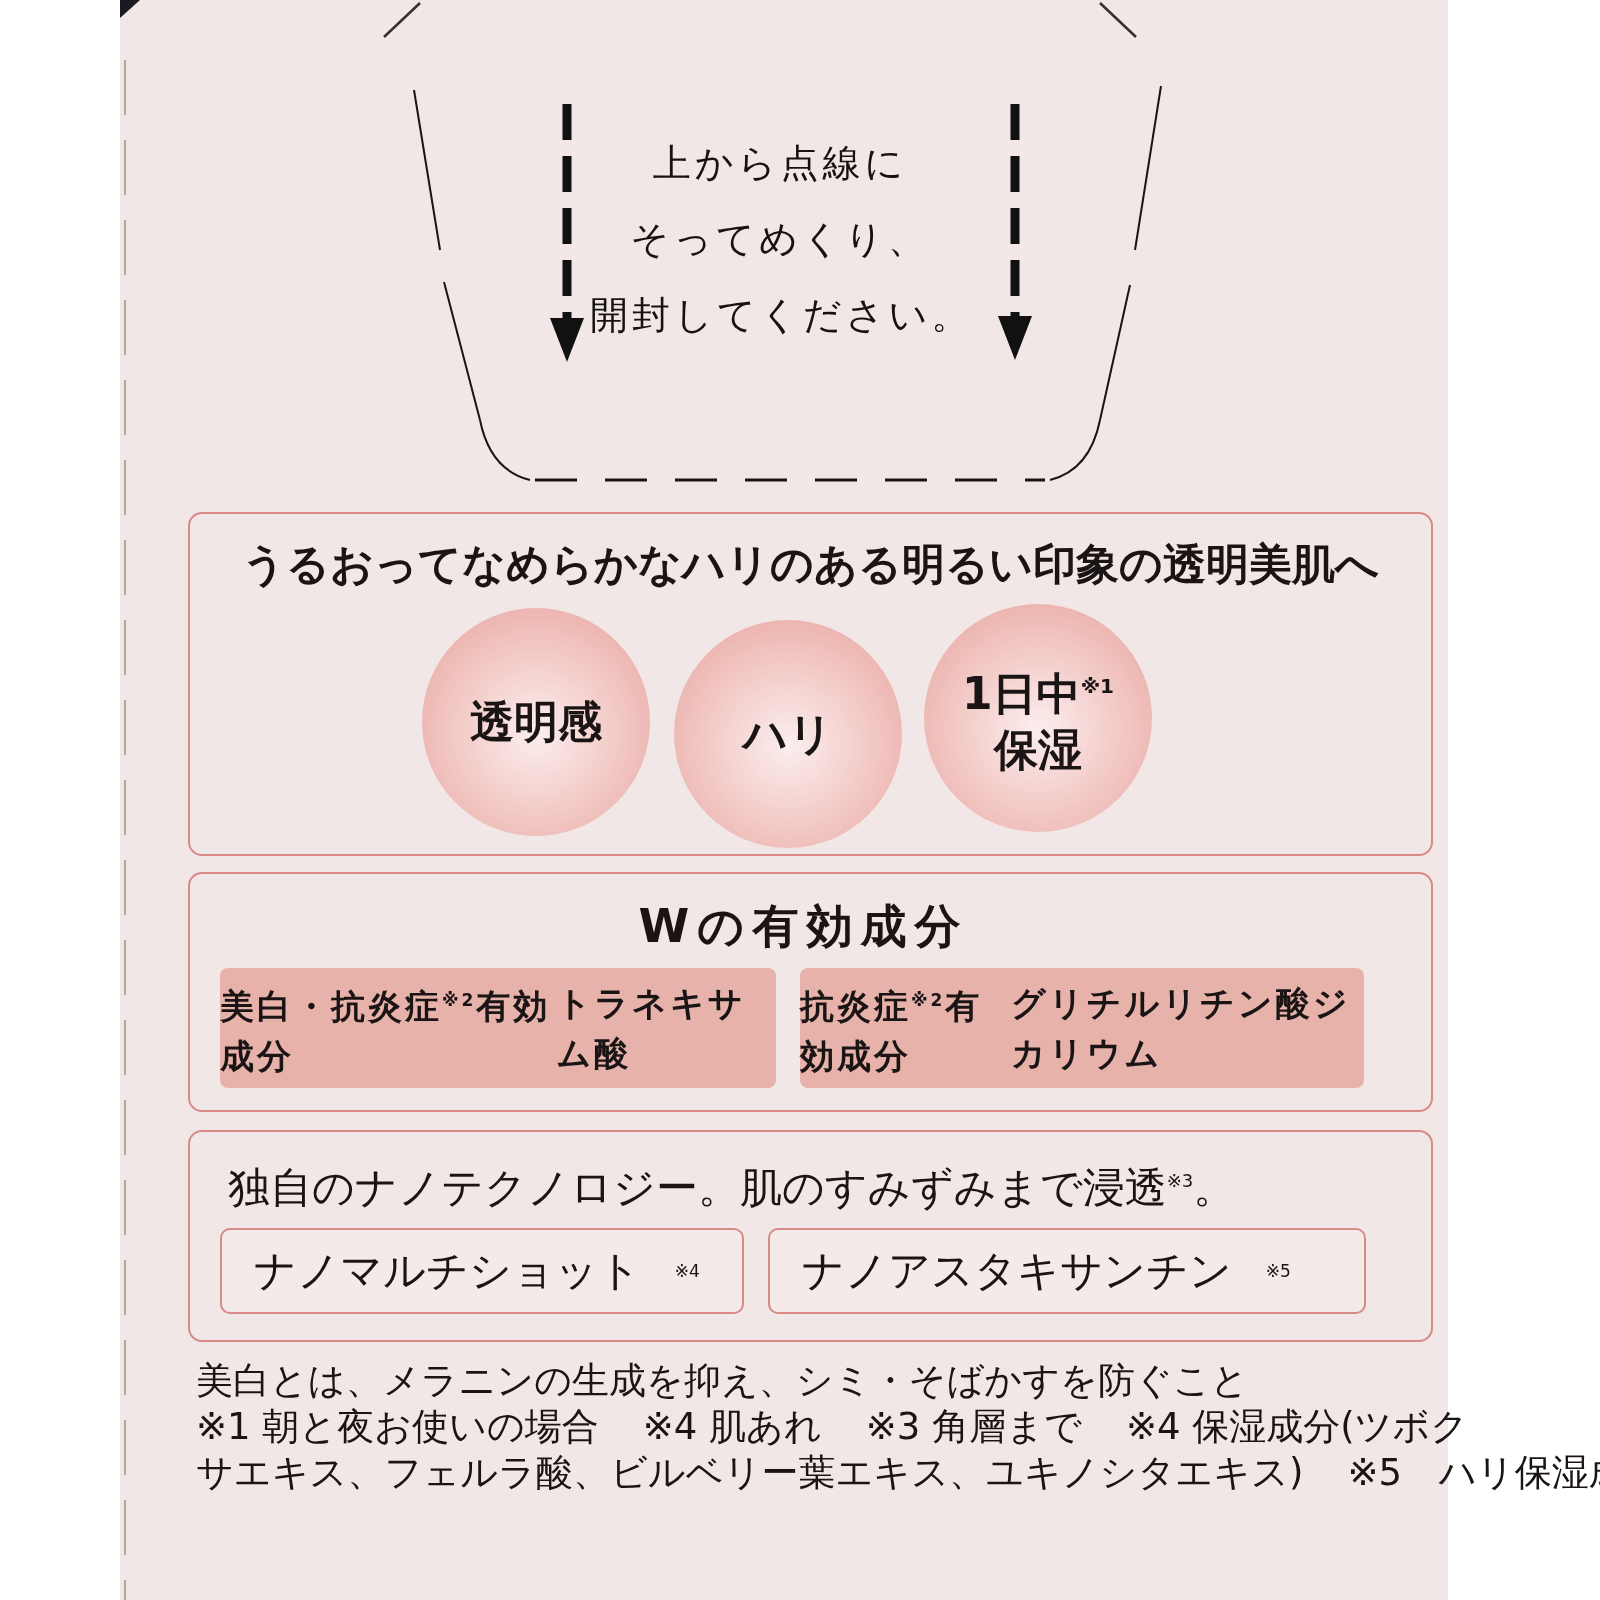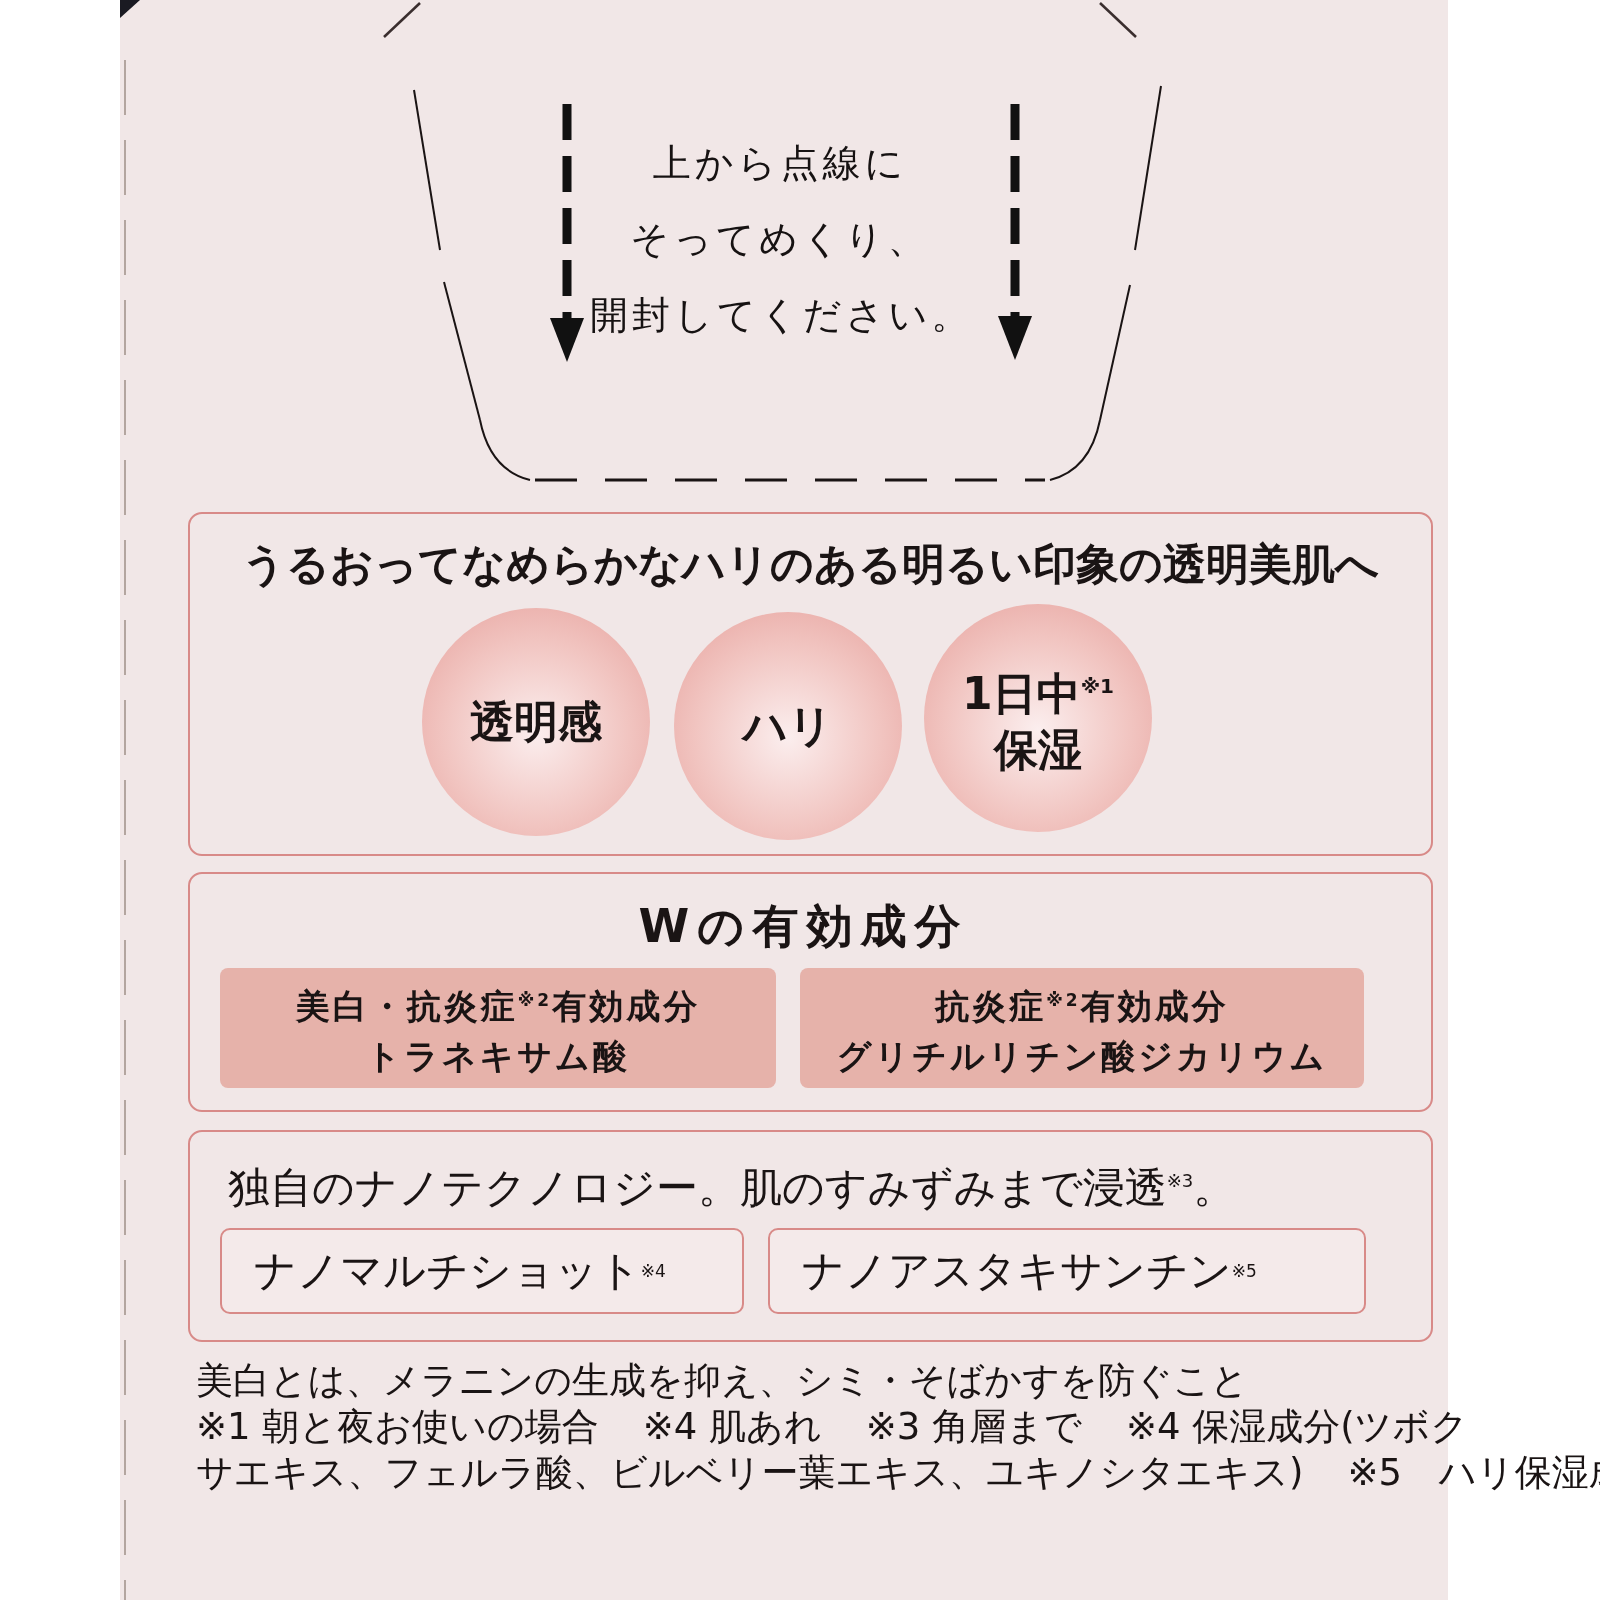--- a/index.html
+++ b/index.html
@@ -44,47 +44,47 @@
       position: absolute; left: 0; right: 0; top: 22px; text-align: center;
       font-size: 43px; font-weight: bold; letter-spacing: 0px; white-space: nowrap;
     }
     .circle {
       position: absolute; width: 228px; height: 228px; border-radius: 50%;
       background: radial-gradient(circle at 50% 55%, #fbeeee 0%, #f1c4c0 55%, #e6a09b 100%);
       display: flex; align-items: center; justify-content: center; flex-direction: column;
       font-weight: bold; font-size: 44px; text-align: center; line-height: 56px;
     }
     .c1 { left: 232px; top: 94px; }
-    .c2 { left: 484px; top: 98px; justify-content: center; }
+    .c2 { left: 484px; top: 106px; justify-content: center; }
     .c3 { left: 734px; top: 90px; }
     .sup { font-size: 20px; vertical-align: super; font-weight: bold; }
 
     .p2-title {
       position: absolute; left: 0; right: 14px; top: 22px; text-align: center;
       font-size: 46px; font-weight: bold; letter-spacing: 8px;
     }
     .ing {
       position: absolute; top: 94px; height: 120px; border-radius: 8px;
       background: #e6b2aa;
-      display: flex; flex-direction: column; align-items: center; justify-content: center;
+      display: flex; flex-direction: row; align-items: center; justify-content: center;
       font-weight: bold; font-size: 34px; line-height: 50px; letter-spacing: 3px;
     }
     .ing1 { left: 30px; width: 556px; }
     .ing2 { left: 610px; width: 564px; }
     .ing .sup { font-size: 17px; }
 
     .p3-title {
       position: absolute; left: 38px; top: 28px;
       font-size: 42px; white-space: nowrap; letter-spacing: 0px;
     }
     .p3-title .sup { font-size: 18px; font-weight: normal; }
     .nano {
       position: absolute; top: 96px; height: 86px; border: 2px solid #d88a88;
       border-radius: 10px; box-sizing: border-box; background: #f4eaea;
-      display: flex; align-items: center; font-size: 42px; padding-left: 32px; white-space: nowrap;
+      display: flex; align-items: center; font-size: 42px; padding-left: 32px; white-space: nowrap; gap: 34px;
     }
     .nano .sup { font-size: 17px; font-weight: normal; }
     .n1 { left: 30px; width: 524px; }
     .n2 { left: 578px; width: 598px; }
 
     .footnotes {
       position: absolute; left: 196px; top: 1358px; width: 1210px;
       font-size: 37px; line-height: 46px; color: #1a1414; white-space: nowrap;
     }
     .fn-row span { margin-right: 44px; }

